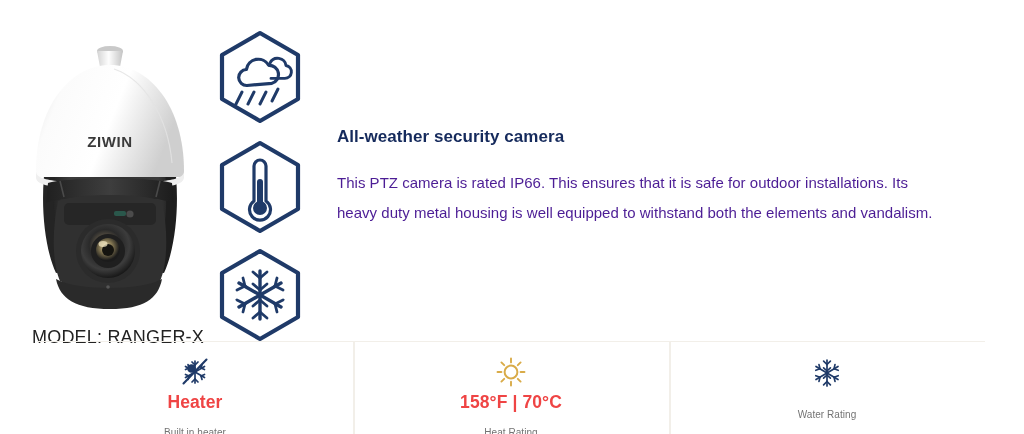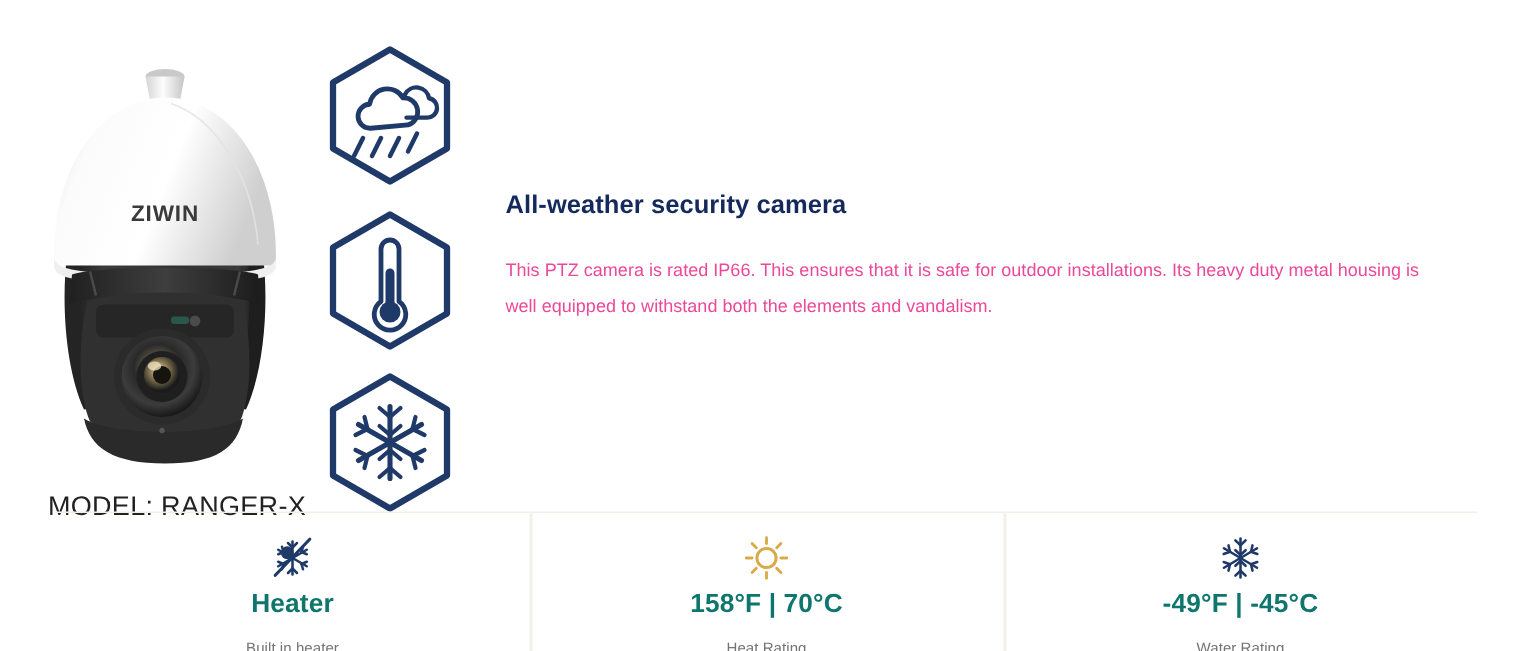--- a/index.html
+++ b/index.html
@@ -90,23 +90,23 @@
   #copy-heading {
     font-size: 17px;
     font-weight: bold;
     color: #152a5c;
     letter-spacing: 0.05px;
     margin-bottom: 21px;
     white-space: nowrap;
   }
 
   #copy-body {
-    font-size: 12px;
+    font-size: 15px;
     line-height: 2.0;
-    color: #ec4899;
+    color: #4c1d95;
     letter-spacing: 0.02px;
     max-width: 610px;
   }
 
   
   #spec-strip {
     position: absolute;
     left: 37px;
     top: 341px;
     width: 948px;
@@ -140,21 +140,21 @@
     display: flex;
     align-items: center;
     justify-content: center;
     margin-bottom: 3px;
   }
   .spec-icon svg { display: block; }
 
   .spec-value {
     font-size: 17.5px;
     font-weight: bold;
-    color: #0f766e;
+    color: #ef4444;
     letter-spacing: 0.1px;
     line-height: 1.15;
     white-space: nowrap;
   }
 
   .spec-caption {
     font-size: 10px;
     color: #737373;
     letter-spacing: 0.05px;
     margin-top: 15px;
@@ -389,20 +389,19 @@
               <line x1="10" y1="12.8" x2="5.8" y2="14.3"></line>
             <line x1="24" y1="21.2" x2="25" y2="25.4"></line>
               <line x1="24" y1="21.2" x2="28.2" y2="19.7"></line>
             <line x1="24" y1="12.8" x2="25" y2="8.6"></line>
               <line x1="24" y1="12.8" x2="28.2" y2="14.3"></line>
             <line x1="10" y1="21.2" x2="9" y2="25.4"></line>
               <line x1="10" y1="21.2" x2="5.8" y2="19.7"></line>
           </g>
         </svg>
       </div>
-      <div class="spec-value">-49°F | -45°C</div>
       <div class="spec-caption">Water Rating</div>
     </div>
 
 
   </div>
 
 </div>
 
 </body></html>

